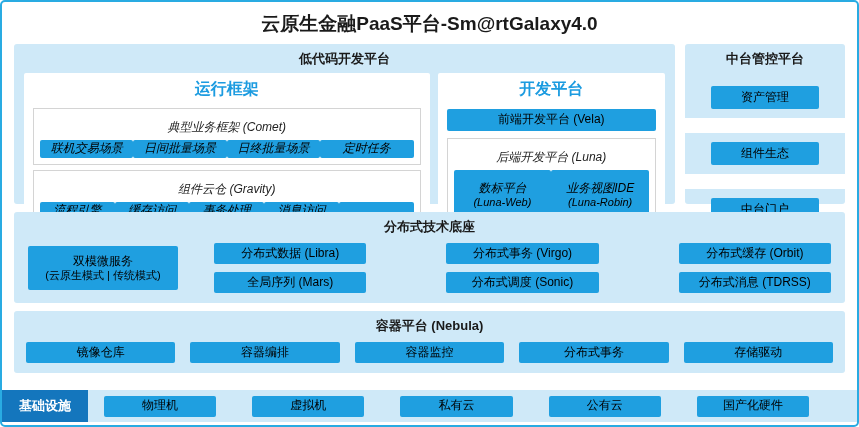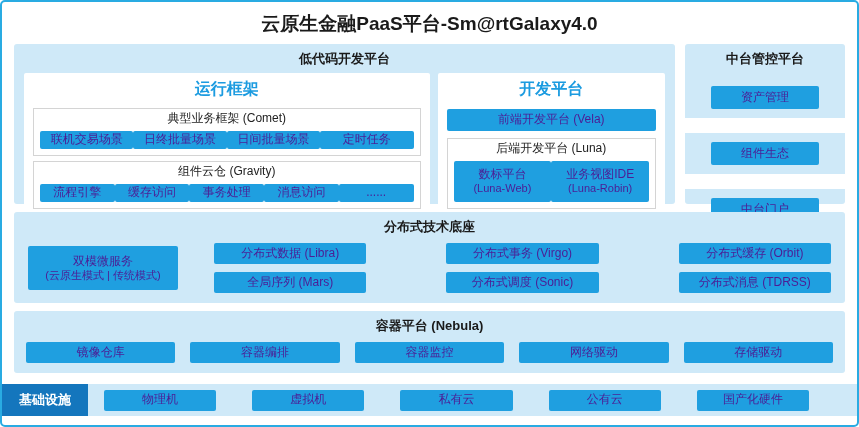--- a/index.html
+++ b/index.html
@@ -35,27 +35,27 @@
     display: flex; flex-direction: column;
   }
   .runtime { flex: 1.85; }
   .dev { flex: 1; }
   .sub-title {
     font-size: 16px; font-weight: bold; color: #1b9be0;
     text-align: center; padding: 3px 0;
   }
   .white-box {
     border: 1px solid #d4d4d4; background: #fff;
-    margin-top: 5px; padding: 1px 6px 6px;
-    flex: 1; display: flex; flex-direction: column;
+    margin-top: 5px; padding: 10px 6px 6px;
+    flex: 1; display: flex; flex-direction: column; font-style: italic;
   }
   .box-title { font-size: 12px; text-align: center; color: #222; margin-bottom: 4px; }
   .chip-row { display: flex; flex: 1; }
   .chip {
-    background: #1f9fe0; color: #4c1d95;
+    background: #1f9fe0; color: #000000;
     font-size: 12px; line-height: 1.15;
     display: flex; align-items: center; justify-content: center;
     flex-direction: row; text-align: center;
     flex: 1; border-radius: 2px;
     padding: 2px 3px; min-height: 18px;
   }
   .chip .l2 { font-size: 11px; }
   .chip-col { flex-direction: column; }
   .vela-chip { margin-top: 6px; flex: 0 0 auto; min-height: 22px; }
   .luna-box { margin-top: 7px; }
@@ -73,21 +73,21 @@
     grid-template-columns: repeat(3, 1fr);
     gap: 8px 80px;
   }
   .dist-grid .chip { min-height: 21px; }
 
   .cont { margin: 8px 12px 0; }
   .cont-row { padding: 2px 12px 10px; gap: 15px; }
   .cont-row .chip { min-height: 21px; }
 
   .infra {
-    margin-top: auto; margin-bottom: 9px;
+    margin-top: auto; margin-bottom: 3px;
     background: #cfe9f8; height: 32px;
     display: flex; align-items: stretch;
   }
   .infra-label {
     background: #1476bd; color: #ffffff;
     font-weight: bold; font-size: 13px;
     width: 86px; flex: 0 0 86px;
     display: flex; align-items: center; justify-content: center;
   }
   .infra-chips {
@@ -109,22 +109,22 @@
       <div class="panel-title">低代码开发平台</div>
       <div class="lowcode-cols">
 
         <div class="subpanel runtime">
           <div class="sub-title">运行框架</div>
 
           <div class="white-box">
             <div class="box-title">典型业务框架 (Comet)</div>
             <div class="chip-row">
               <div class="chip">联机交易场景</div>
+              <div class="chip">日间批量场景</div>
               <div class="chip">日终批量场景</div>
-              <div class="chip">日间批量场景</div>
               <div class="chip">定时任务</div>
             </div>
           </div>
 
           <div class="white-box">
             <div class="box-title">组件云仓 (Gravity)</div>
             <div class="chip-row">
               <div class="chip">流程引擎</div>
               <div class="chip">缓存访问</div>
               <div class="chip">事务处理</div>
@@ -185,21 +185,21 @@
       </div>
     </div>
   </div>
 
   <div class="panel cont">
     <div class="panel-title">容器平台 (Nebula)</div>
     <div class="chip-row cont-row">
       <div class="chip">镜像仓库</div>
       <div class="chip">容器编排</div>
       <div class="chip">容器监控</div>
-      <div class="chip">网络驱动</div>
+      <div class="chip">分布式事务</div>
       <div class="chip">存储驱动</div>
     </div>
   </div>
 
   <div class="infra">
     <div class="infra-label">基础设施</div>
     <div class="infra-chips">
       <div class="chip">物理机</div>
       <div class="chip">虚拟机</div>
       <div class="chip">私有云</div>

